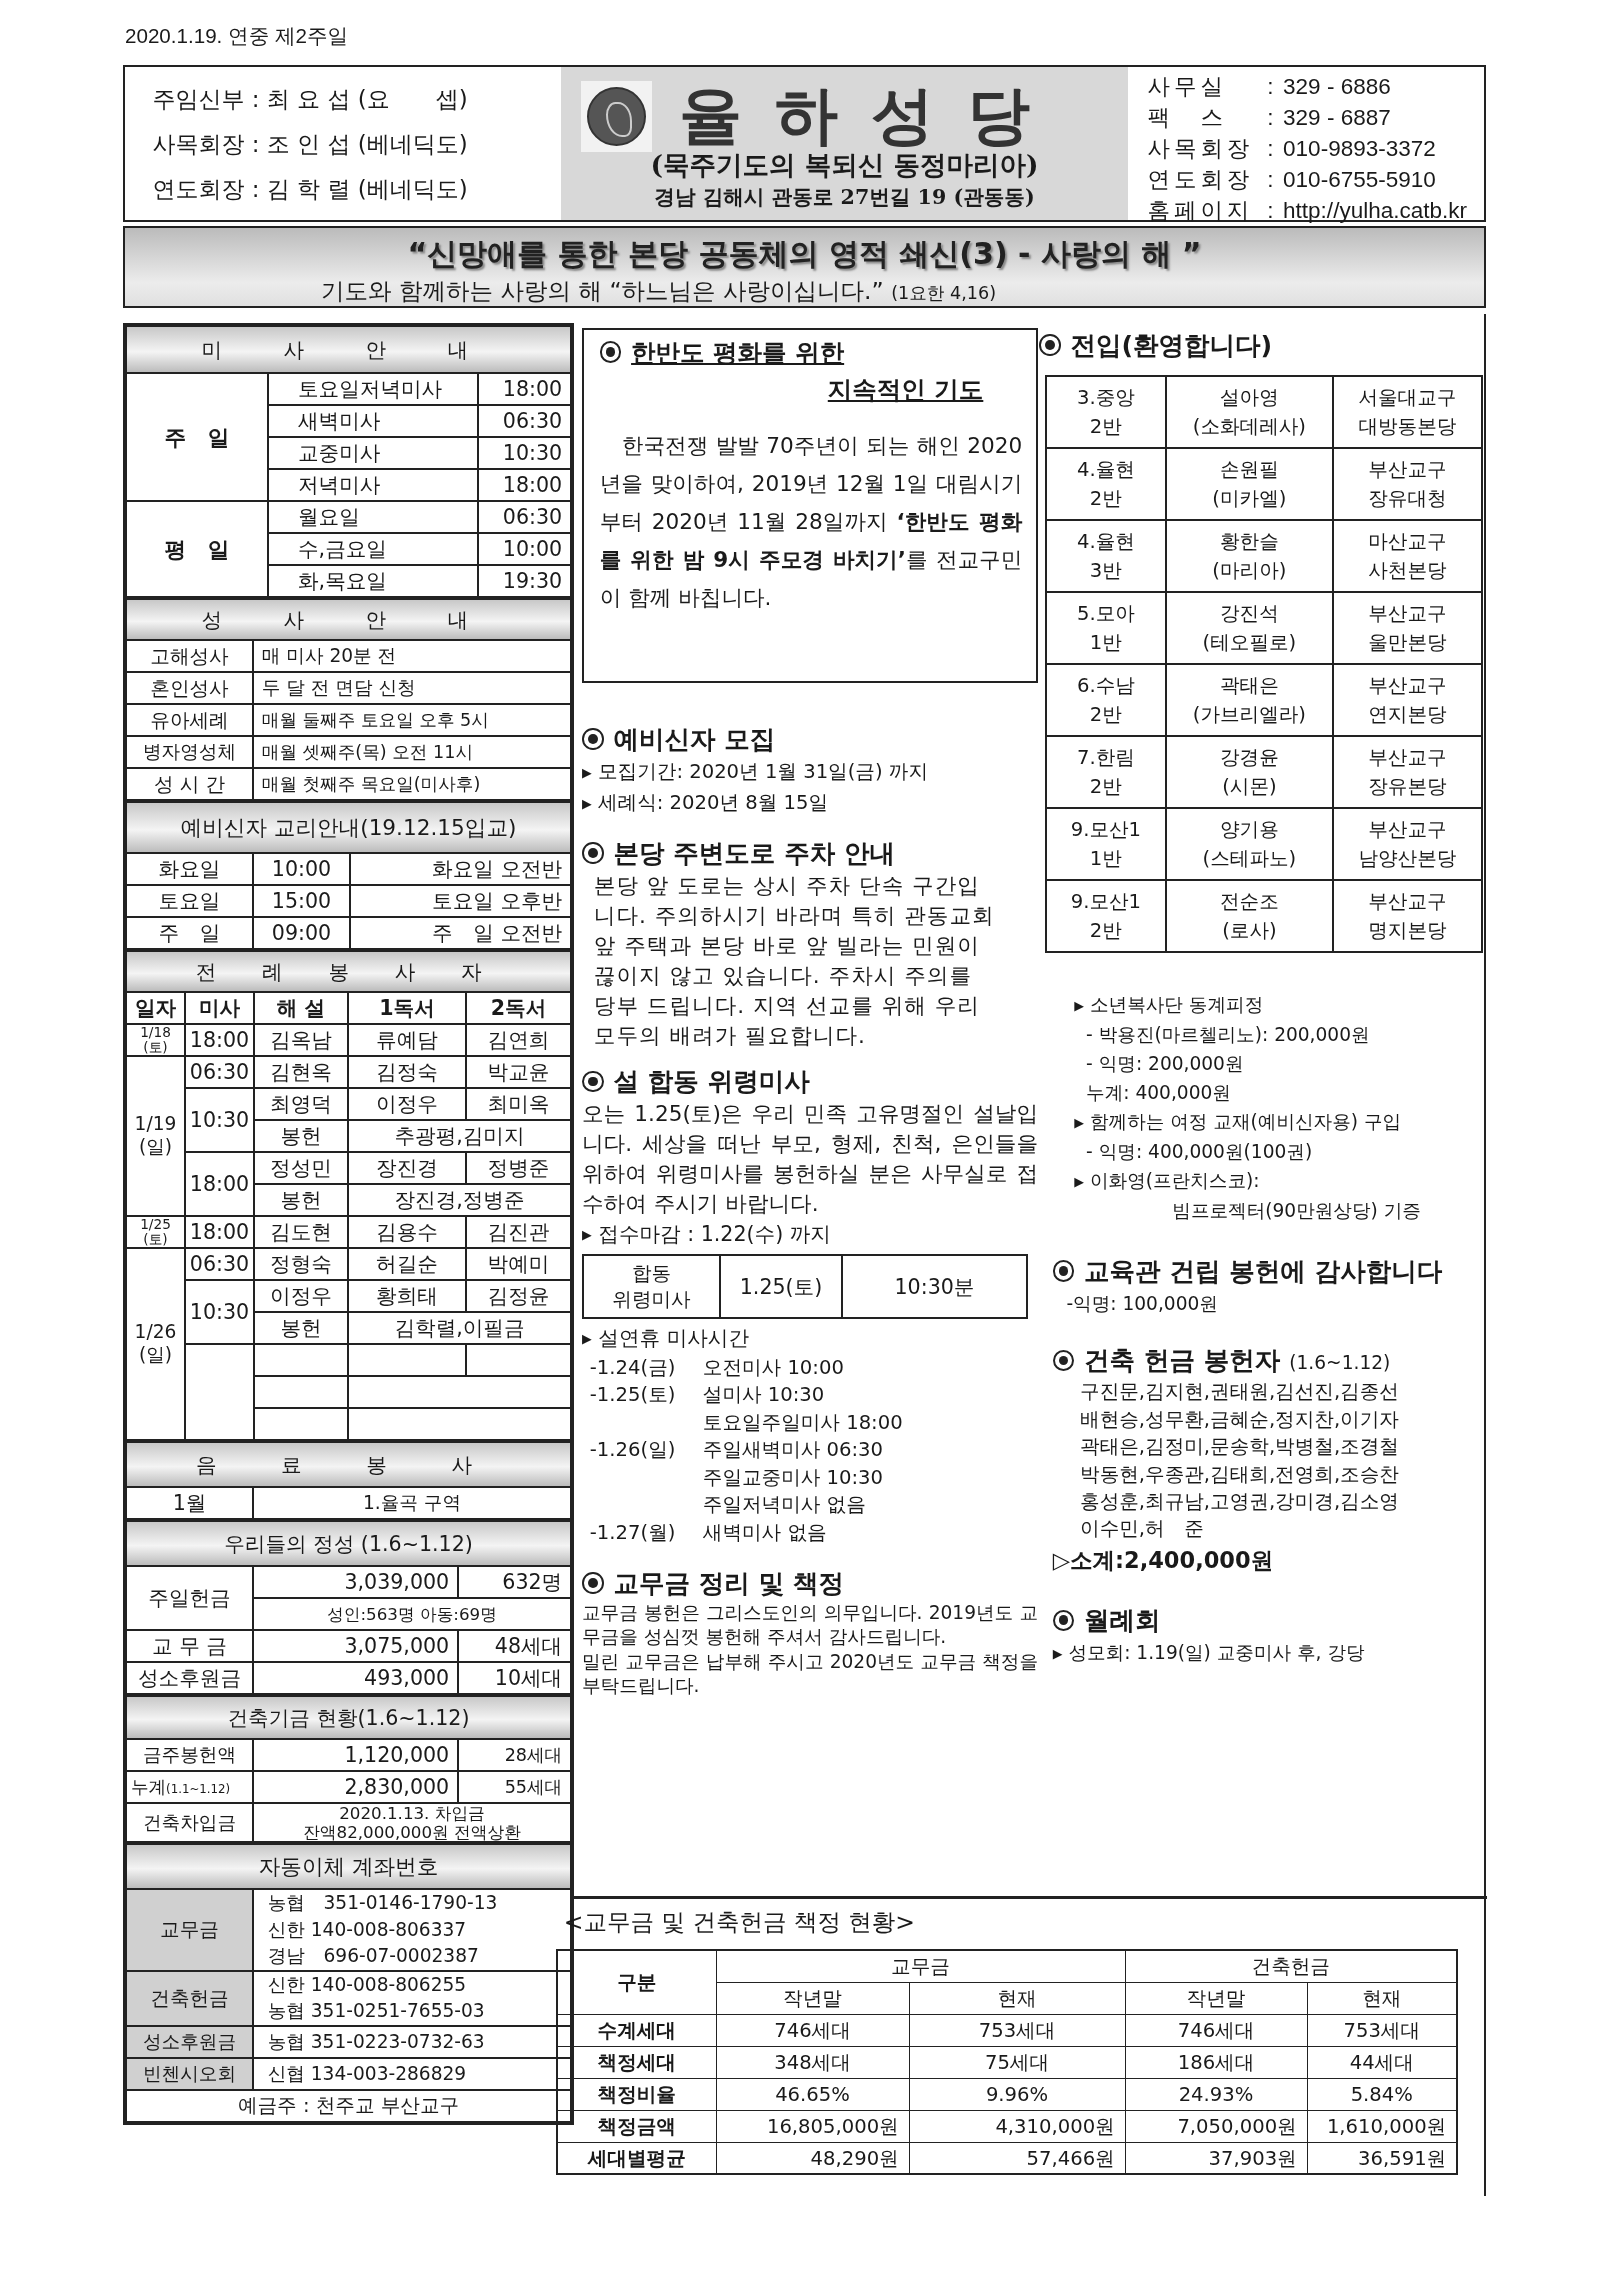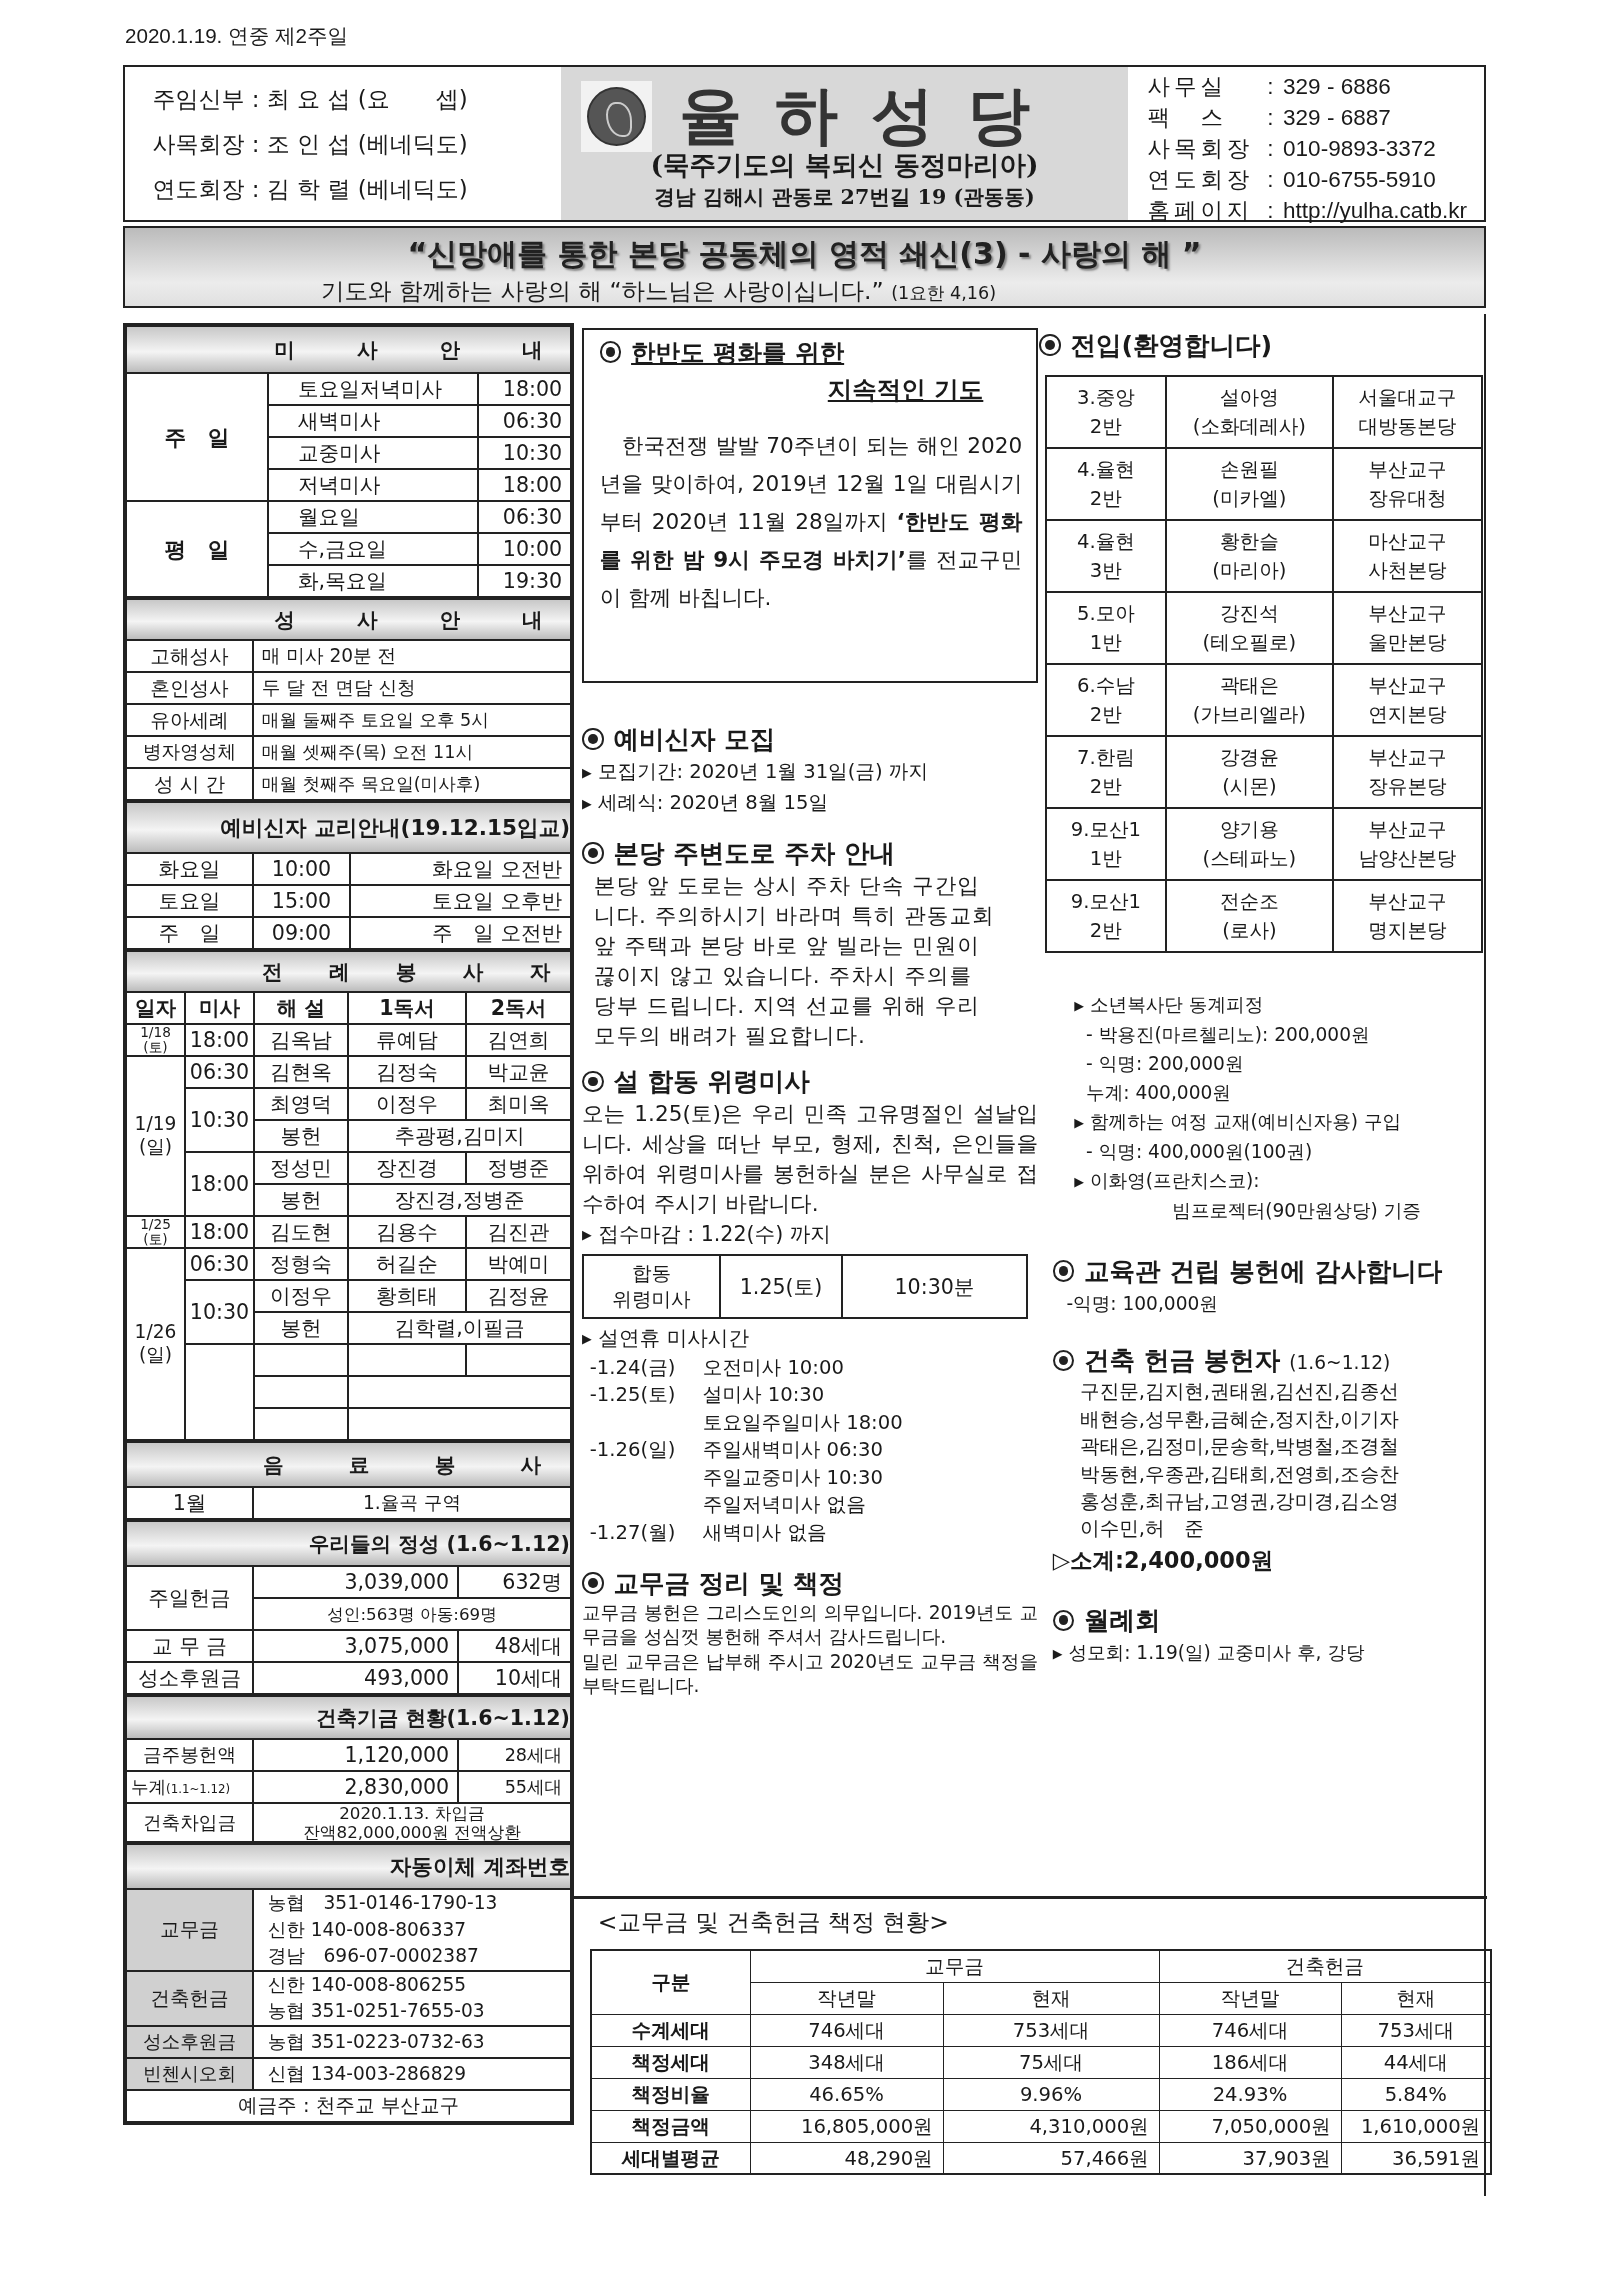--- a/index.html
+++ b/index.html
@@ -29,21 +29,21 @@
   .banner .main { position: absolute; left: 0; width: 100%; top: 5.9px; text-align: center; font-size: 30px; font-weight: bold; color: #222; text-shadow: 2px 2px 2px #888; }
   .banner .sub { position: absolute; left: 196px; top: 47px; font-size: 23.5px; }
   .banner .sub small { font-size: 17.6px; }
 
   .content-frame { left: 123px; top: 314px; width: 1363px; height: 1882px; border-right: 2.9px solid #222; }
 
   
   .lcol { left: 123px; top: 323px; width: 451px; border: 2.9px solid #222; }
   table { border-collapse: collapse; width: 100%; }
   td, th { border: 2px solid #222; font-weight: normal; text-align: center; vertical-align: middle; }
-  .sec-head { background: linear-gradient(#c8c8c8, #f4f4f4 55%, #bcbcbc); font-weight: bold; text-align: right; font-size: 23.5px; border: 2px solid #222; }
+  .sec-head { background: linear-gradient(#c8c8c8, #f4f4f4 55%, #bcbcbc); font-weight: normal; text-align: center; font-size: 23.5px; border: 2px solid #222; }
   .lt td { font-size: 20.6px; height: 32px; }
   .lt td.l { text-align: left; padding-left: 7.8px; }
   .lt td.r { text-align: right; padding-right: 7.8px; }
   .lt td.bold { font-weight: bold; }
   .gray { background: #d0d0d0; }
 
   
   .mcol { left: 582px; top: 328px; width: 456px; }
   .prayer-box { border: 2.9px double #222; padding: 5.9px 13.7px 11.8px 15.7px; height: 355px; }
   .prayer-box .t1 { font-size: 24.5px; font-weight: bold; text-decoration: underline; }
@@ -60,21 +60,21 @@
 
   
   .rcol { left: 1039px; top: 328px; width: 446px; }
   .tr-tbl { margin-left: 5.9px; width: 438px; border: 2.9px solid #222; }
   .tr-tbl th { background: #d0d0d0; font-weight: bold; font-size: 20.6px; height: 67px; }
   .tr-tbl td { font-size: 19.6px; height: 72px; line-height: 29px; }
   .thanks { padding-left: 21.6px; }
   .names { font-size: 19.6px; line-height: 27.4px; padding-left: 27.4px; }
 
   
-  .btm { left: 590px; top: 1892px; width: 902px; }
+  .btm { left: 556px; top: 1892px; width: 902px; }
   .btm-line { left: 574px; top: 1896px; width: 913px; height: 2.9px; background: #222; }
   .btm .cap { font-size: 23.5px; margin-top: 13.7px; margin-left: 7.8px; }
   .bt { margin-top: 11.8px; border: 2px solid #222; }
   .bt td { font-size: 19.6px; height: 32px; border: 1.5px solid #222; }
   .bt td.rh { font-weight: bold; }
   .bt td.num { text-align: right; padding-right: 9.8px; }
 </style>
 </head>
 <body>
 

